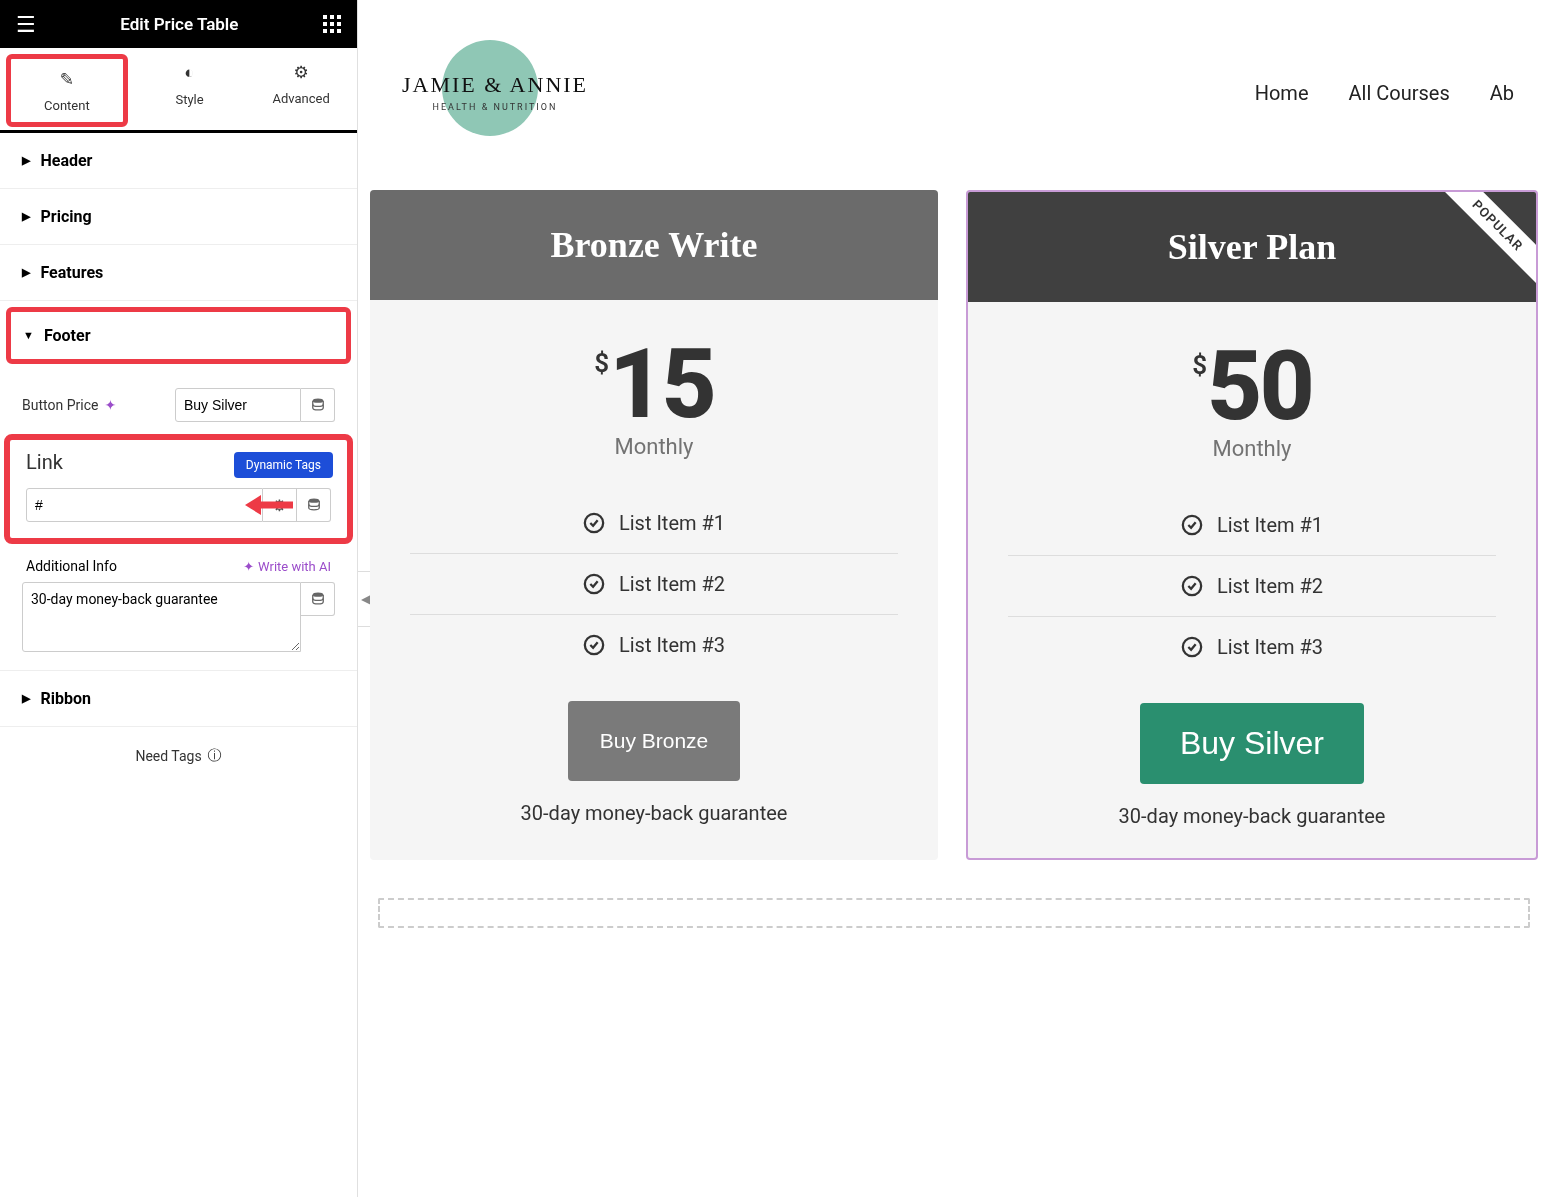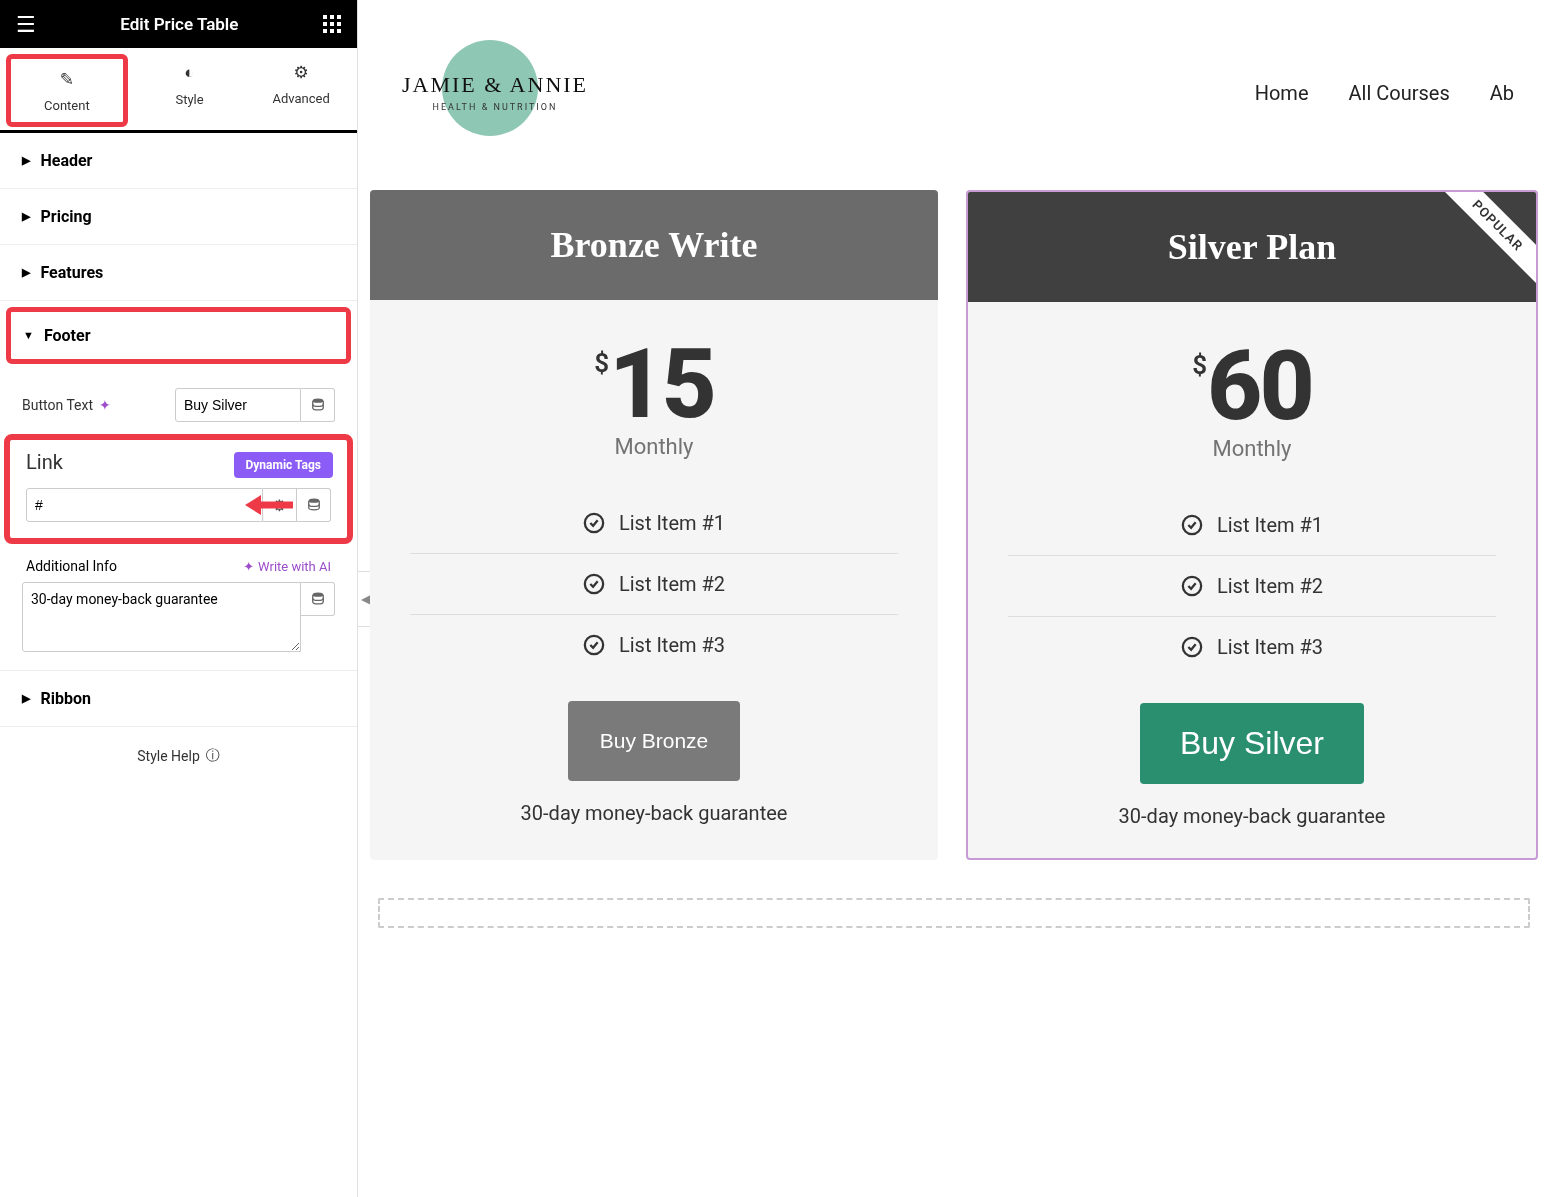--- a/index.html
+++ b/index.html
@@ -30,21 +30,21 @@
   .ctrl-label { flex: 1; font-size: 14px; color: #333; display: flex; align-items: center; gap: 6px; }
   .ctrl-input { width: 126px; height: 34px; border: 1px solid #ccc; border-radius: 3px 0 0 3px; padding: 0 8px; font-size: 14px; }
   .ctrl-db { width: 34px; height: 34px; border: 1px solid #ccc; border-left: none; border-radius: 0 3px 3px 0; background: #fff; display: flex; align-items: center; justify-content: center; cursor: pointer; color: #555; }
   
   .link-block { position: relative; border: 6px solid #ed3a46; border-radius: 8px; padding: 10px 16px 16px; margin: 4px -18px 10px -18px; }
   .link-label-row { margin-bottom: 14px; font-size: 20px; color: #333; }
   .link-input-row { display: flex; align-items: center; position: relative; }
   .link-input { flex: 1; height: 34px; border: 1px solid #ccc; border-radius: 3px 0 0 3px; padding: 0 8px; font-size: 14px; }
   .link-gear { width: 34px; height: 34px; border: 1px solid #ccc; border-left: none; background: #fff; display: flex; align-items: center; justify-content: center; cursor: pointer; color: #555; }
   .link-db { width: 34px; height: 34px; border: 1px solid #ccc; border-left: none; border-radius: 0 3px 3px 0; background: #fff; display: flex; align-items: center; justify-content: center; cursor: pointer; color: #555; }
-  .tooltip { position: absolute; right: -2px; top: -36px; background: #8b5cf6; color: #fff; font-size: 12px; padding: 6px 12px; border-radius: 4px; white-space: nowrap; font-weight: bold; }
+  .tooltip { position: absolute; right: -2px; top: -36px; background: #1d4ed8; color: #fff; font-size: 12px; padding: 6px 12px; border-radius: 4px; white-space: nowrap; }
   .arrow { position: absolute; right: 36px; top: 50%; transform: translateY(-50%); pointer-events: none; }
   
   .addinfo-row { display: flex; align-items: center; justify-content: space-between; margin: 14px 4px 8px; font-size: 14px; }
   .write-ai { color: #9b4dca; font-size: 13px; display: flex; align-items: center; gap: 4px; cursor: pointer; }
   .textarea-row { display: flex; }
   .addinfo-text { flex: 1; height: 70px; border: 1px solid #ccc; border-radius: 3px 0 0 3px; padding: 8px; font-size: 14px; font-family: inherit; resize: both; }
   .text-db { width: 34px; height: 34px; border: 1px solid #ccc; border-left: none; border-radius: 0 3px 3px 0; background: #fff; display: flex; align-items: center; justify-content: center; cursor: pointer; color: #555; align-self: flex-start; }
   
   .help { text-align: center; padding: 20px; font-size: 14px; color: #333; display: flex; align-items: center; justify-content: center; gap: 6px; }
   
@@ -142,21 +142,21 @@
         </div>
 
       <div class="section">
         <div class="section-head annotation-box">
             <span class="caret">▼</span>
             <span>Footer</span>
           </div>
         <div class="section-body">
           <div class="ctrl-row">
             <span class="ctrl-label">
-                <span>Button Text</span>
+                <span>Button Price</span>
                 <span style="color:#9b4dca">✦</span>
               </span>
             <input class="ctrl-input" value="Buy Silver" style="">
             <span class="ctrl-db">
                 <svg width="14" height="14" viewBox="0 0 16 16" fill="#666">
                   <ellipse cx="8" cy="3" rx="6" ry="2.5"></ellipse>
                   <path d="M2 3v4c0 1.4 2.7 2.5 6 2.5s6-1.1 6-2.5V3" fill="none" stroke="#666" stroke-width="1.5"></path>
                   <path d="M2 7v4c0 1.4 2.7 2.5 6 2.5s6-1.1 6-2.5V7" fill="none" stroke="#666" stroke-width="1.5"></path>
                 </svg>
               </span>
@@ -207,21 +207,21 @@
       </div>
 
       <div class="section">
           <div class="section-head">
             <span class="caret">▶</span>
             <span>Ribbon</span>
           </div>
         </div>
 
       <div class="help">
-          <span>Style Help</span>
+          <span>Need Tags</span>
           <span>ⓘ</span>
         </div>
     </div>
   </div>
 
   <div class="preview">
     <div class="collapse-handle">◀</div>
 
     <div class="prev-header">
       <div class="logo">
@@ -270,21 +270,21 @@
                   <circle cx="12" cy="12" r="10"></circle>
                   <path d="M8 12l3 3 5-6"></path>
                 </svg>
               </span>
               <span>List Item #3</span>
             </div>
           </div><button class="btn bronze">Buy Bronze</button><div class="guarantee">30-day money-back guarantee</div></div>
         <div class="card selected"><div class="ribbon">POPULAR</div><div class="card-head silver">Silver Plan</div><div class="price-zone">
             <div class="price">
               <span class="currency">$</span>
-              <span class="amount">60</span>
+              <span class="amount">50</span>
             </div>
             <div class="period">Monthly</div>
           </div><div class="features">
             <div class="feat">
               <span>
                 <svg class="check" viewBox="0 0 24 24" fill="none" stroke="currentColor" stroke-width="2.5">
                   <circle cx="12" cy="12" r="10"></circle>
                   <path d="M8 12l3 3 5-6"></path>
                 </svg>
               </span>

